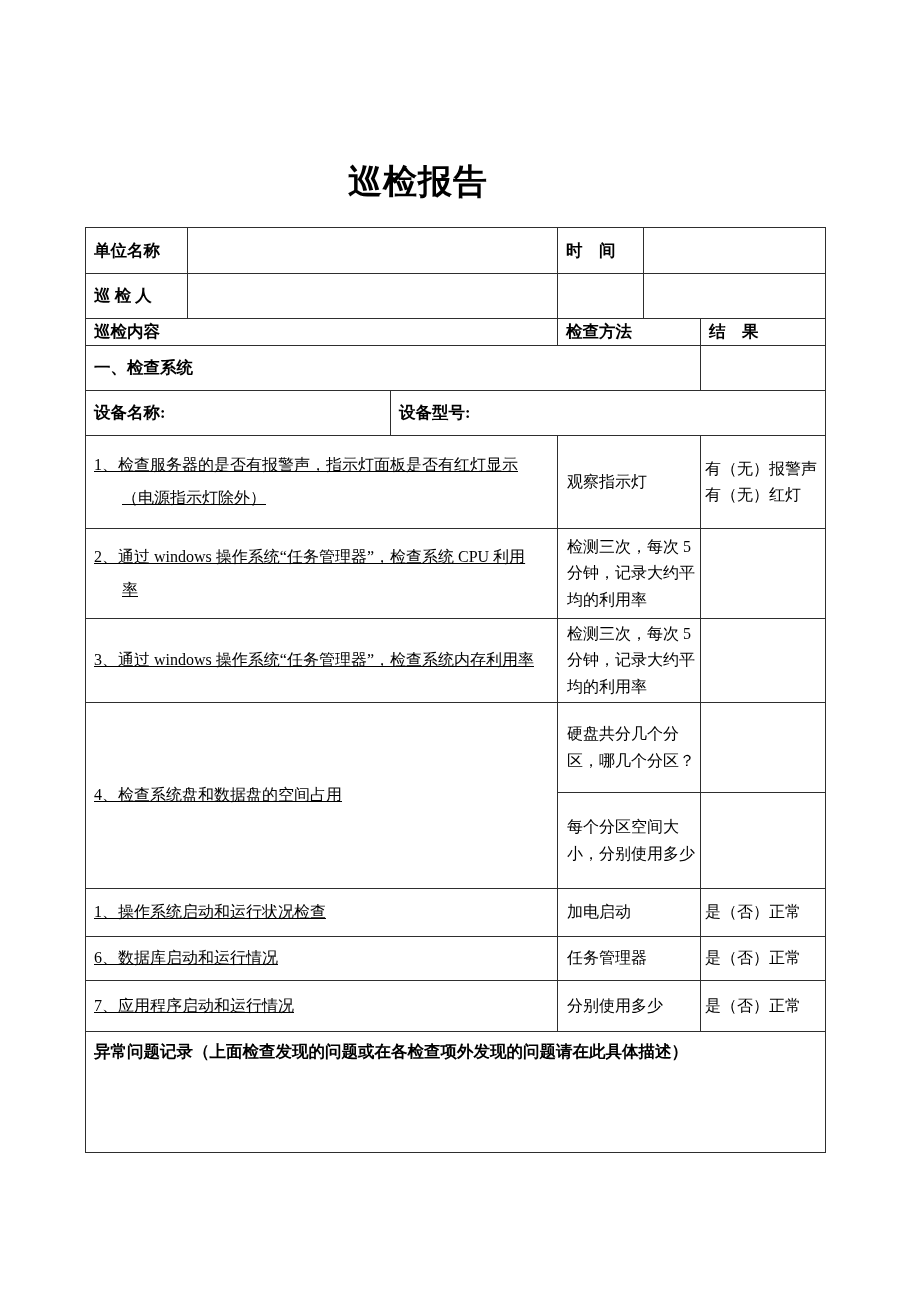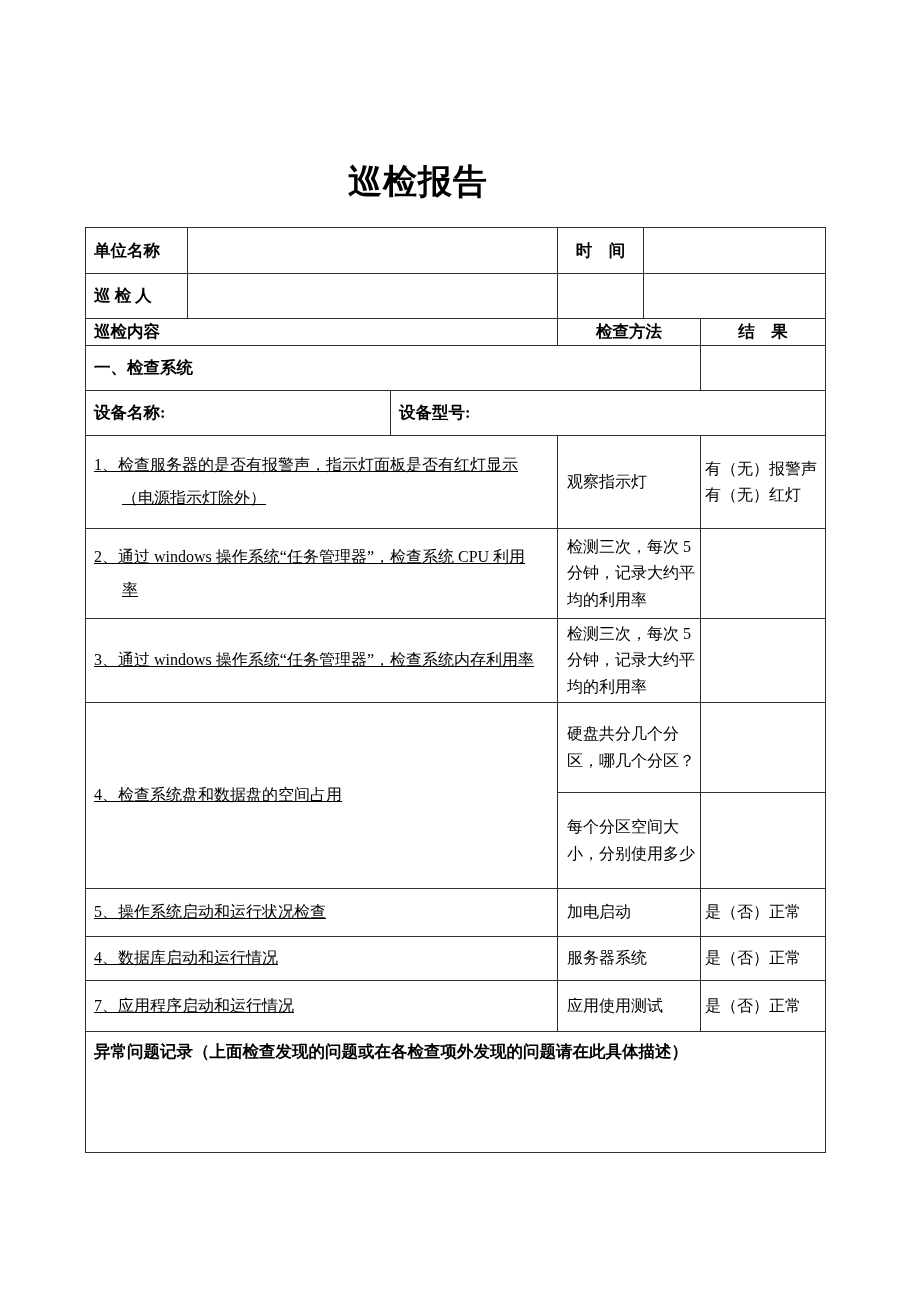--- a/index.html
+++ b/index.html
@@ -33,21 +33,21 @@
     font-size: 16px;
     vertical-align: middle;
     overflow: hidden;
     word-break: break-word;
   }
   .b {
     font-family: Liberation Serif, serif;
     font-weight: 700;
     font-size: 16.5px;
   }
-  .center { text-align: center; }
+  .center { text-align: left; }
   .c { line-height: 2.05; text-decoration: underline; }
   .c .hang {
     padding-left: 28px;
     text-indent: -28px;
     white-space: pre-line;
   }
   .m {
     line-height: 1.65;
     white-space: pre-line;
     padding: 2px 5px 2px 9px;
@@ -140,39 +140,39 @@
       <td class="m" colspan="2">硬盘共分几个分区，哪几个分区？</td>
       <td class="res"></td>
     </tr>
     <tr style="height:96px">
       <td class="m" colspan="2">每个分区空间大小，分别使用多少</td>
       <td class="res"></td>
     </tr>
 
     <tr style="height:48px">
       <td class="c" colspan="3">
-          <div class="hang">5、操作系统启动和运行状况检查</div>
+          <div class="hang">1、操作系统启动和运行状况检查</div>
         </td>
       <td class="m" colspan="2">加电启动</td>
       <td class="res">是（否）正常</td>
     </tr>
 
     <tr style="height:44px">
       <td class="c" colspan="3">
-          <div class="hang">4、数据库启动和运行情况</div>
+          <div class="hang">6、数据库启动和运行情况</div>
         </td>
-      <td class="m" colspan="2">服务器系统</td>
+      <td class="m" colspan="2">任务管理器</td>
       <td class="res">是（否）正常</td>
     </tr>
 
     <tr style="height:51px">
       <td class="c" colspan="3">
           <div class="hang">7、应用程序启动和运行情况</div>
         </td>
-      <td class="m" colspan="2">应用使用测试</td>
+      <td class="m" colspan="2">分别使用多少</td>
       <td class="res">是（否）正常</td>
     </tr>
 
     <tr style="height:121px">
       <td class="notes-cell" colspan="6">
         <div class="b label">异常问题记录（上面检查发现的问题或在各检查项外发现的问题请在此具体描述）</div>
       </td>
     </tr>
   </tbody>
 </table>

